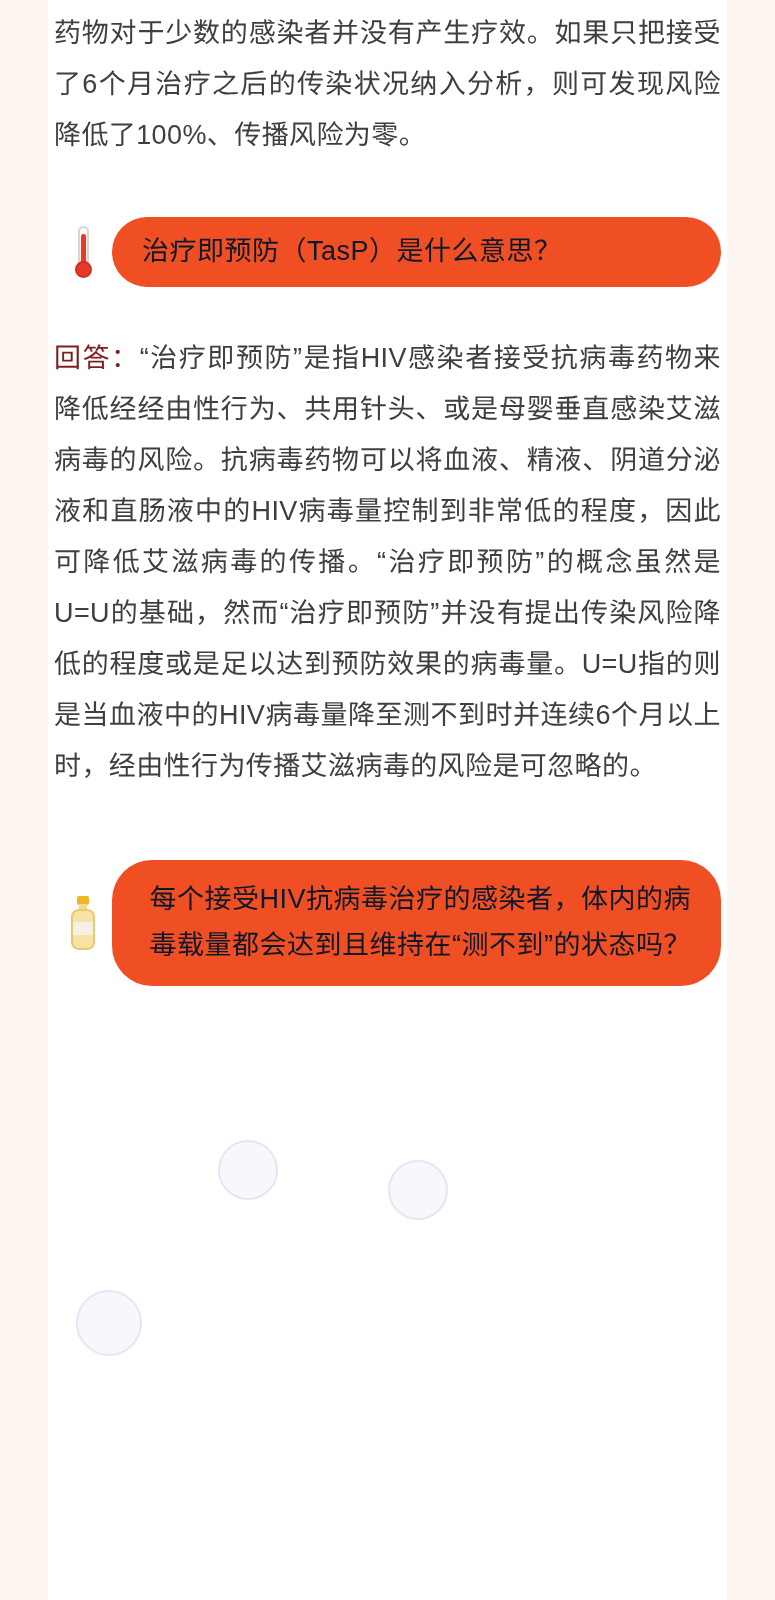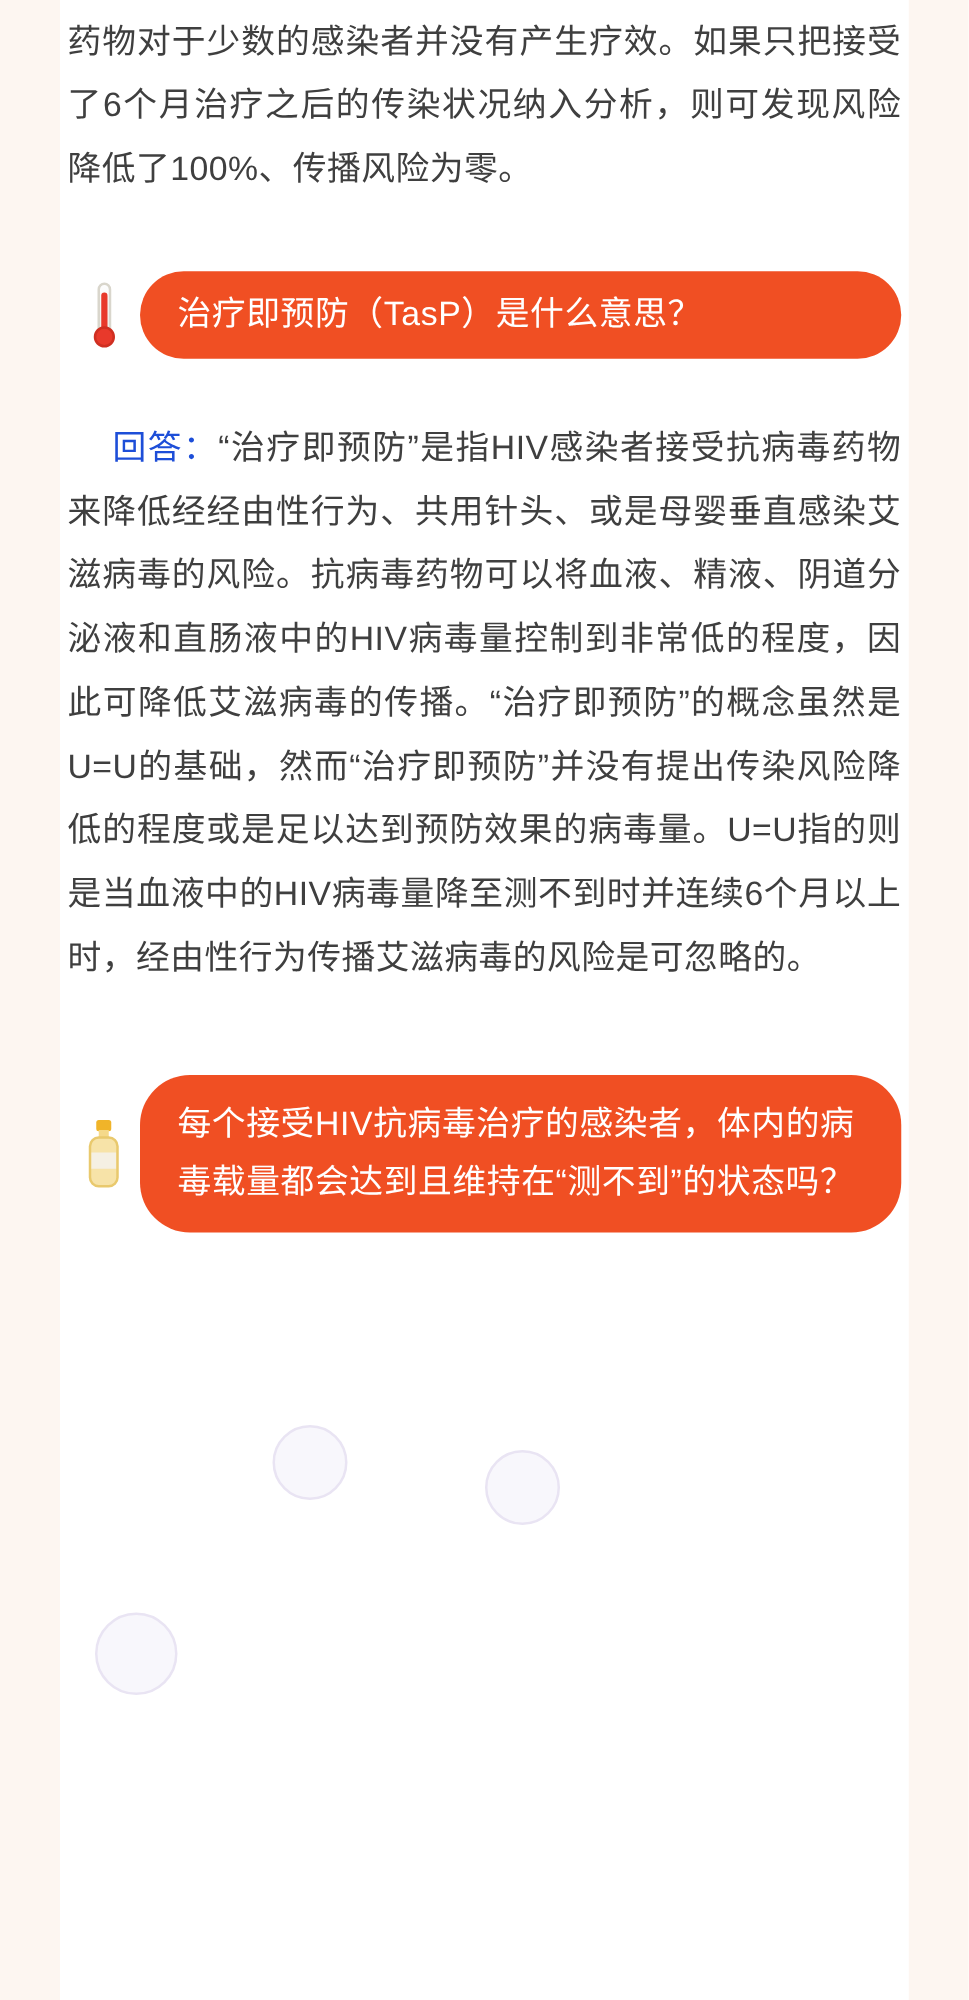--- a/index.html
+++ b/index.html
@@ -49,46 +49,46 @@
     line-height: 51px;
     letter-spacing: 0.4px;
     text-align: justify;
     text-justify: inter-ideograph;
   }
   .para-top {
     padding-top: 8px;
   }
 
   .answer-label {
-    color: #1d4ed8;
-    margin-left: 36px;
+    color: #7f1d1d;
   }
 
   
   .qa-row {
     display: flex;
     align-items: center;
     margin: 56px 0 46px 0;
   }
   .qa-row.multiline {
     align-items: center;
     margin: 68px 0 58px 0;
+    text-align: right;
   }
   .qa-icon {
     flex: 0 0 auto;
     width: 58px;
     text-align: center;
     font-size: 40px;
     line-height: 1;
     user-select: none;
   }
   .qa-bubble {
     flex: 1 1 auto;
     background: #f04f23;
-    color: #ffffff;
+    color: #0f172a;
     border-radius: 40px;
     padding: 16px 30px 18px 30px;
     font-size: 27px;
     line-height: 46px;
     letter-spacing: 0.5px;
     box-sizing: border-box;
   }
   .qa-bubble.single {
     border-radius: 36px;
     padding: 12px 30px 14px 30px;

